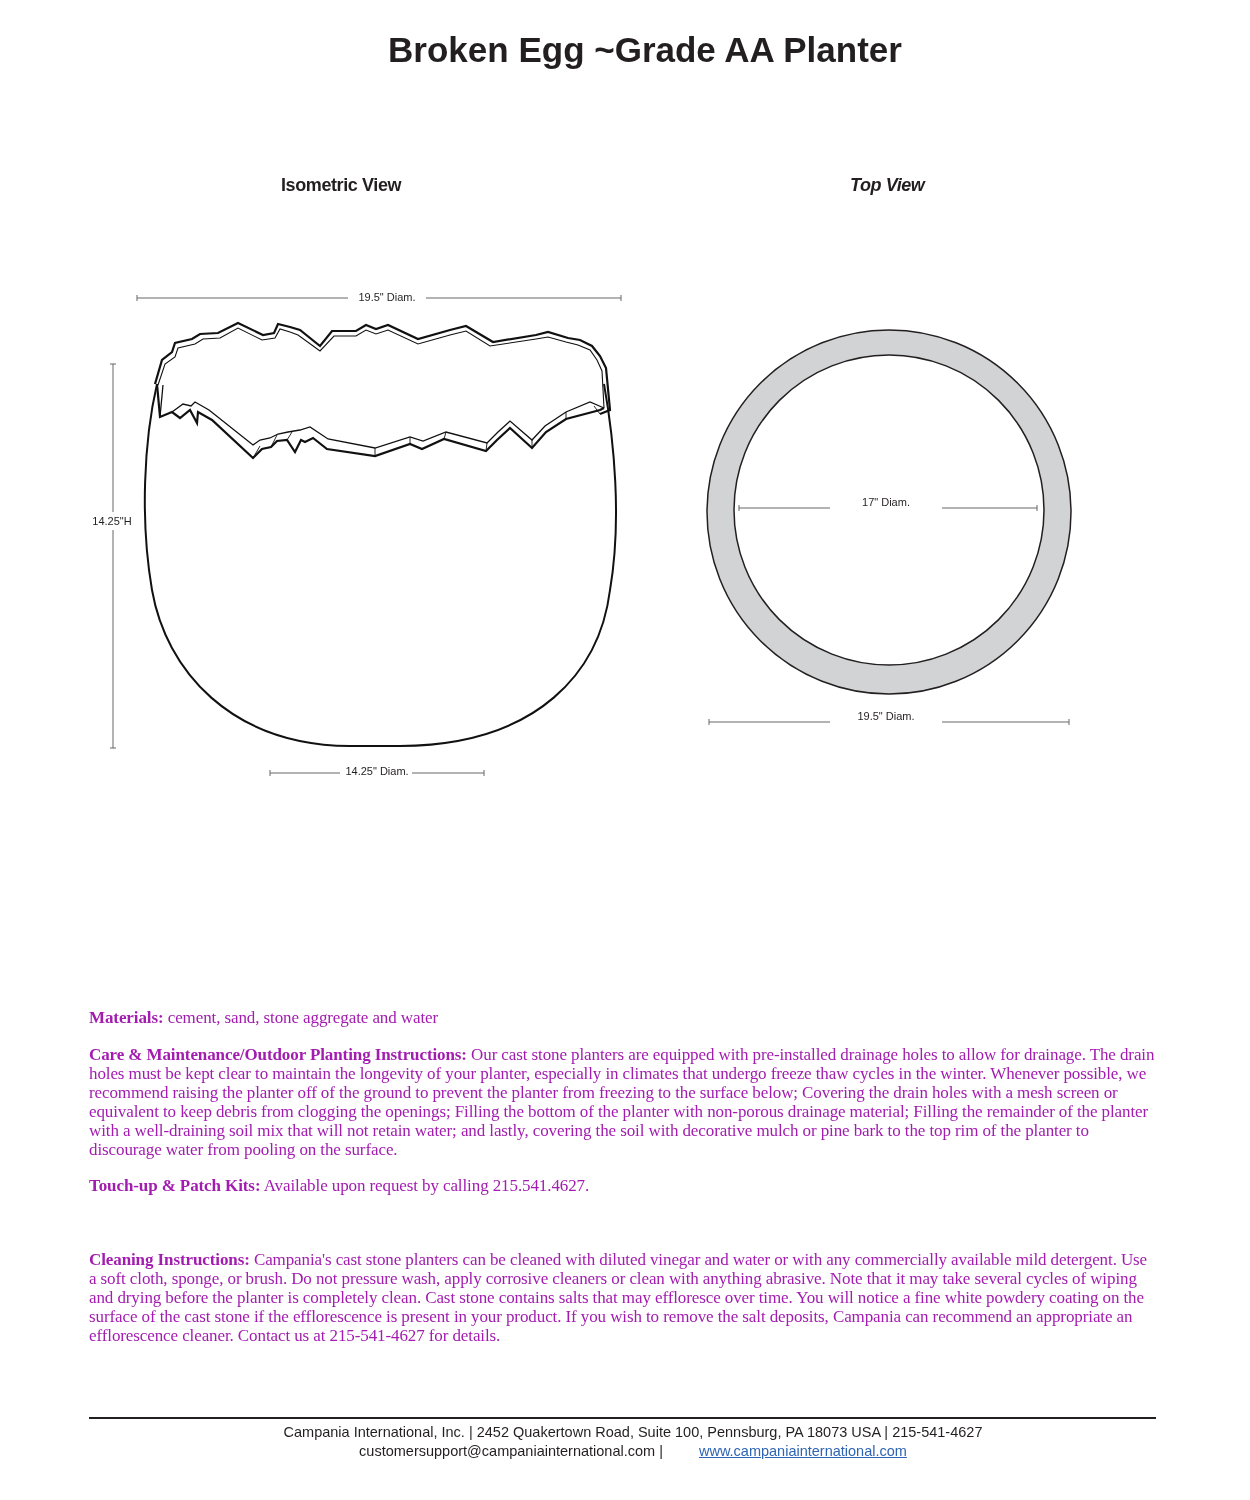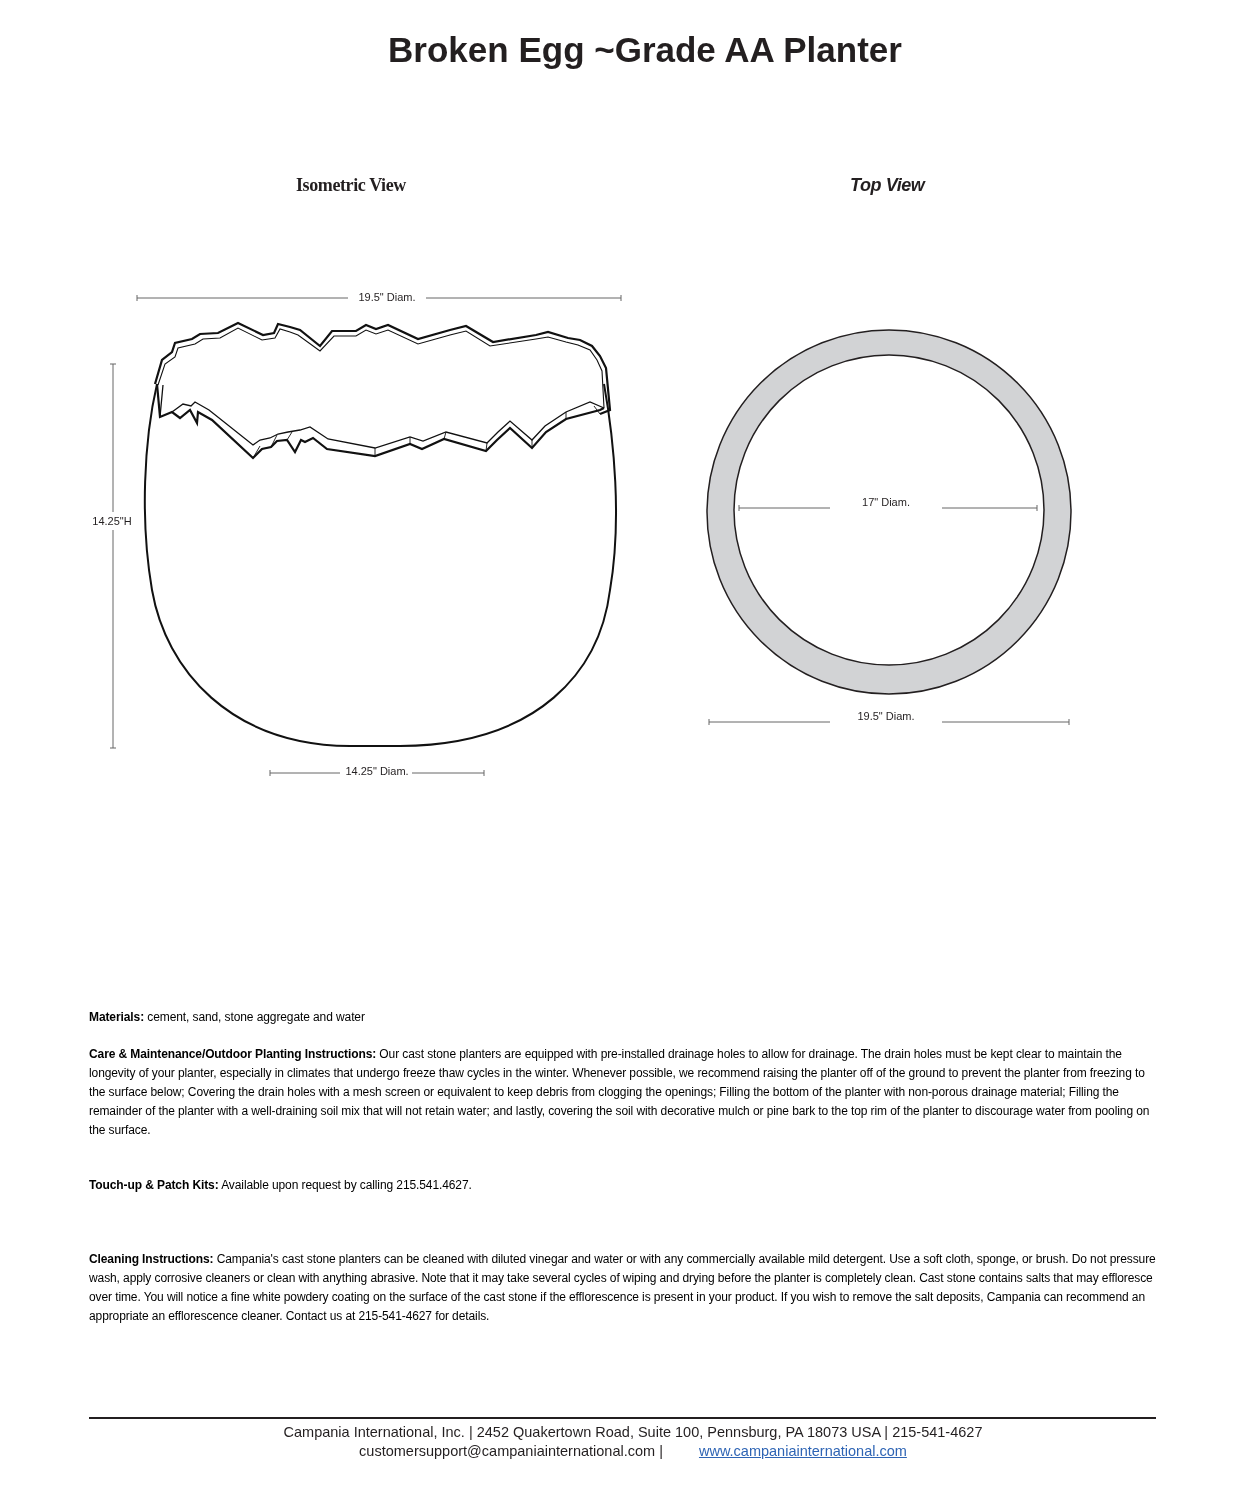--- a/index.html
+++ b/index.html
@@ -5,28 +5,28 @@
   html, body { margin: 0; padding: 0; background: #ffffff; }
   body { width: 1250px; height: 1500px; position: relative; overflow: hidden; color: #231f20; }
   .title {
     position: absolute; left: 0; right: 0; top: 30px; text-align: center;
     font-family: "Liberation Sans", sans-serif; font-weight: bold; font-size: 35px; color: #231f20; padding-left: 40px;
   }
   .view-label {
     position: absolute; top: 175px; font-family: "Liberation Sans", sans-serif; font-weight: bold;
     font-size: 18px; color: #231f20; letter-spacing: -0.4px;
   }
-  #iso-label { left: 296px; font-family: Liberation Serif, serif; }
+  #iso-label { left: 281px; }
   #top-label { left: 850px; font-style: italic; }
   svg.drawing { position: absolute; left: 0; top: 0; }
   .dimtxt { font-family: "Liberation Sans", sans-serif; font-size: 11px; fill: #231f20; }
   .dimline { stroke: #666666; stroke-width: 1; fill: none; }
   .text-block {
-    position: absolute; left: 89px; width: 1068px; font-family: Liberation Sans, sans-serif;
-    font-size: 12px; line-height: 19px; color: #000000; letter-spacing: -0.1px;
+    position: absolute; left: 89px; width: 1068px; font-family: Liberation Serif, serif;
+    font-size: 17px; line-height: 19px; color: #a21caf; letter-spacing: -0.1px;
   }
   .text-block b { font-weight: bold; }
   #materials { top: 1008px; }
   #care { top: 1045px; }
   #touchup { top: 1176px; }
   #cleaning { top: 1250px; }
   .footer-rule { position: absolute; left: 89px; width: 1067px; top: 1417px; height: 2px; background: #231f20; }
   .footer {
     position: absolute; left: 0; right: 0; text-align: center; font-family: "Liberation Sans", sans-serif;
     font-size: 14.5px; color: #231f20; line-height: 19px; padding-left: 16px;

